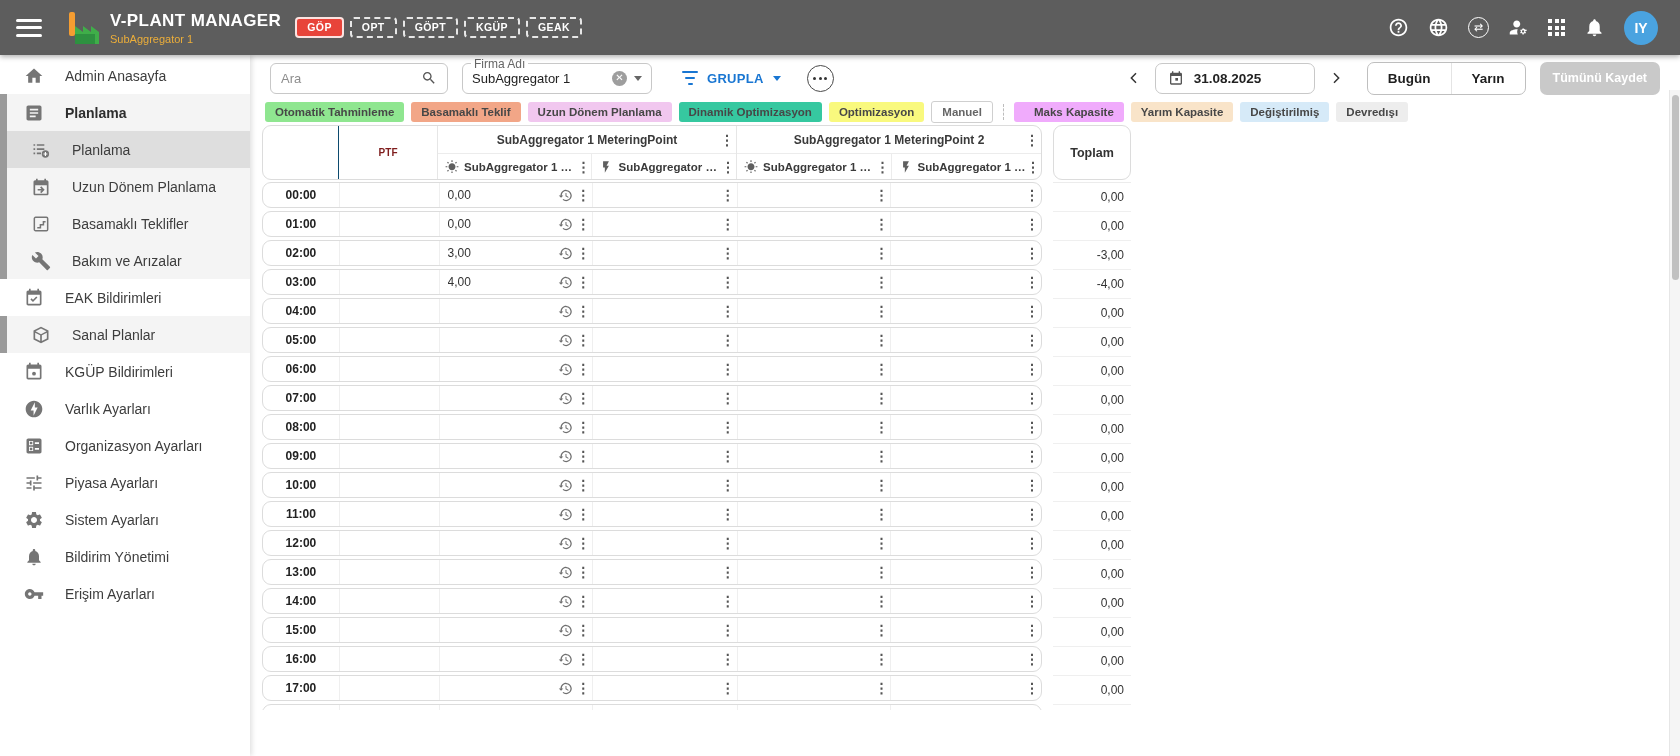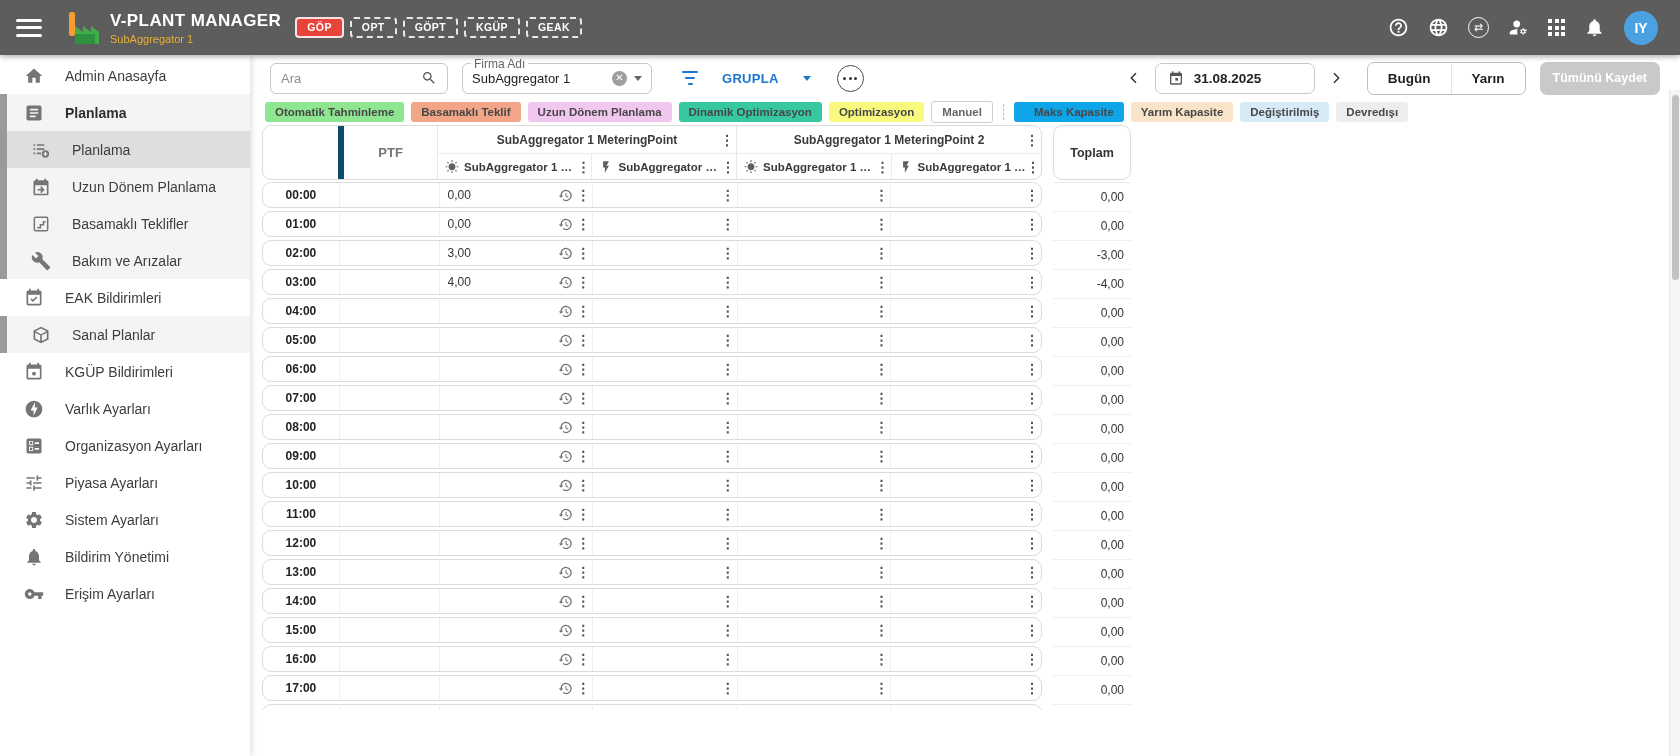--- a/index.html
+++ b/index.html
@@ -52,21 +52,21 @@
   .search svg { width:16px; height:16px; fill:#555; }
   .firma { width:190px; height:31px; border:1px solid #c8c8c8; border-radius:6px; margin-left:14px;
            position:relative; display:flex; align-items:center; padding:0 9px; }
   .firma-label { position:absolute; top:-7px; left:8px; background:#fff; font-size:12px; color:#666; padding:0 3px; }
   .firma-value { font-size:13px; color:#222; flex:1; white-space:nowrap; overflow:hidden; }
   .clearic { width:15px; height:15px; border-radius:50%; background:#9e9e9e; color:#fff; font-size:10px;
              line-height:1; display:flex; align-items:center; justify-content:center; margin-right:7px; cursor:pointer; }
   .caret { width:0; height:0; border-left:4.5px solid transparent; border-right:4.5px solid transparent;
            border-top:5px solid #666; cursor:pointer; }
   .caret.blue { border-top-color:#1976d2; }
-  .grupla { display:flex; align-items:center; gap:24px; margin-left:30px; cursor:pointer; }
+  .grupla { display:flex; align-items:center; gap:9px; margin-left:30px; cursor:pointer; }
   .filterlines { display:flex; flex-direction:column; gap:3.5px; align-items:center; }
   .filterlines i { display:block; height:2.2px; background:#1976d2; border-radius:1px; }
   .filterlines i:nth-child(1){width:16px}.filterlines i:nth-child(2){width:10px}.filterlines i:nth-child(3){width:5px}
   .grupla b { color:#1976d2; font-size:13px; letter-spacing:.3px; }
   .morebtn { width:27px; height:27px; border:1.5px solid #4a4a4a; border-radius:50%; margin-left:26px;
              display:flex; align-items:center; justify-content:center; gap:2.5px; cursor:pointer; background:#fff; }
   .morebtn i { width:3px; height:3px; border-radius:50%; background:#333; display:block; }
   .tb-right { margin-left:auto; display:flex; align-items:center; }
   .chev { width:26px; height:26px; display:flex; align-items:center; justify-content:center; cursor:pointer; }
   .chev svg { width:16px; height:16px; fill:none; stroke:#333; stroke-width:2.2; }
@@ -85,22 +85,22 @@
   .fchip { font-size:11.5px; font-weight:bold; color:#474747; padding:3px 10px; border-radius:3px;
            cursor:pointer; line-height:1.25; white-space:nowrap; }
   .fchip.bordered { border:1px solid #cfcfcf; color:#666; }
   .chip-sep { height:16px; border-left:1px dashed #bdbdbd; margin:0 3px; }
 
   
   .tablewrap { position:absolute; left:0; top:70px; width:1180px; height:585px; overflow:hidden; }
   .card { border:1px solid #dcdcdc; border-radius:9px; background:#fff; }
   .header-card { position:absolute; left:12px; top:0; width:780px; height:55px; display:flex; }
   .hc-time { width:76px; }
-  .hc-ptf { width:100px; border-left:6px solid #0c4a6e; display:flex; align-items:center; justify-content:center;
-            font-size:13px; font-weight:bold; color:#737373; }
+  .hc-ptf { width:100px; border-left:1px solid #0c4a6e; display:flex; align-items:center; justify-content:center;
+            font-size:10px; font-weight:bold; color:#7f1d1d; }
   .hgroup { border-left:1px solid #e6e6e6; display:flex; flex-direction:column; }
   .hg-top { height:28px; border-bottom:1px solid #ececec; display:flex; align-items:center; justify-content:center;
             position:relative; font-size:12px; font-weight:bold; color:#3a3a3a; }
   .hg-top .kebab { position:absolute; right:3px; }
   .hg-cols { display:flex; flex:1; }
   .hcol { display:flex; align-items:center; padding:0 2px 0 7px; font-size:11.5px; font-weight:bold; color:#3a3a3a; min-width:0; }
   .hcol + .hcol { border-left:1px solid #ececec; }
   .hcol svg { width:14px; height:14px; fill:#5f5f5f; flex:none; margin-right:5px; }
   .hcol .lbl { flex:1; white-space:nowrap; overflow:hidden; text-overflow:ellipsis; }
   .kebab { width:13px; text-align:center; font-size:14px; font-weight:bold; color:#555; cursor:pointer;
@@ -353,21 +353,21 @@
     </div>
 
     <div class="fchips" id="filterChips">
         <span class="fchip" style="background: rgb(143, 230, 144);">Otomatik Tahminleme</span>
         <span class="fchip" style="background: rgb(242, 166, 135);">Basamaklı Teklif</span>
         <span class="fchip" style="background: rgb(241, 199, 239);">Uzun Dönem Planlama</span>
         <span class="fchip" style="background: rgb(54, 200, 160);">Dinamik Optimizasyon</span>
         <span class="fchip" style="background: rgb(249, 249, 126);">Optimizasyon</span>
         <span class="fchip bordered" style="background: rgb(255, 255, 255);">Manuel</span>
         <span class="chip-sep"></span>
-        <span class="fchip" style="background: #0ea5e9; padding-left: 20px;">Maks Kapasite</span>
+        <span class="fchip" style="background: #f0abfc; padding-left: 20px;">Maks Kapasite</span>
         <span class="fchip" style="background: rgb(249, 228, 201);">Yarım Kapasite</span>
         <span class="fchip" style="background: rgb(214, 234, 248);">Değiştirilmiş</span>
         <span class="fchip" style="background: rgb(237, 237, 237);">Devredışı</span>
       </div>
 
     <div class="tablewrap">
       <div class="card header-card">
         <div class="hc-time"></div>
         <div class="hc-ptf">PTF</div>
         <span id="hGroups" style="display:flex">

